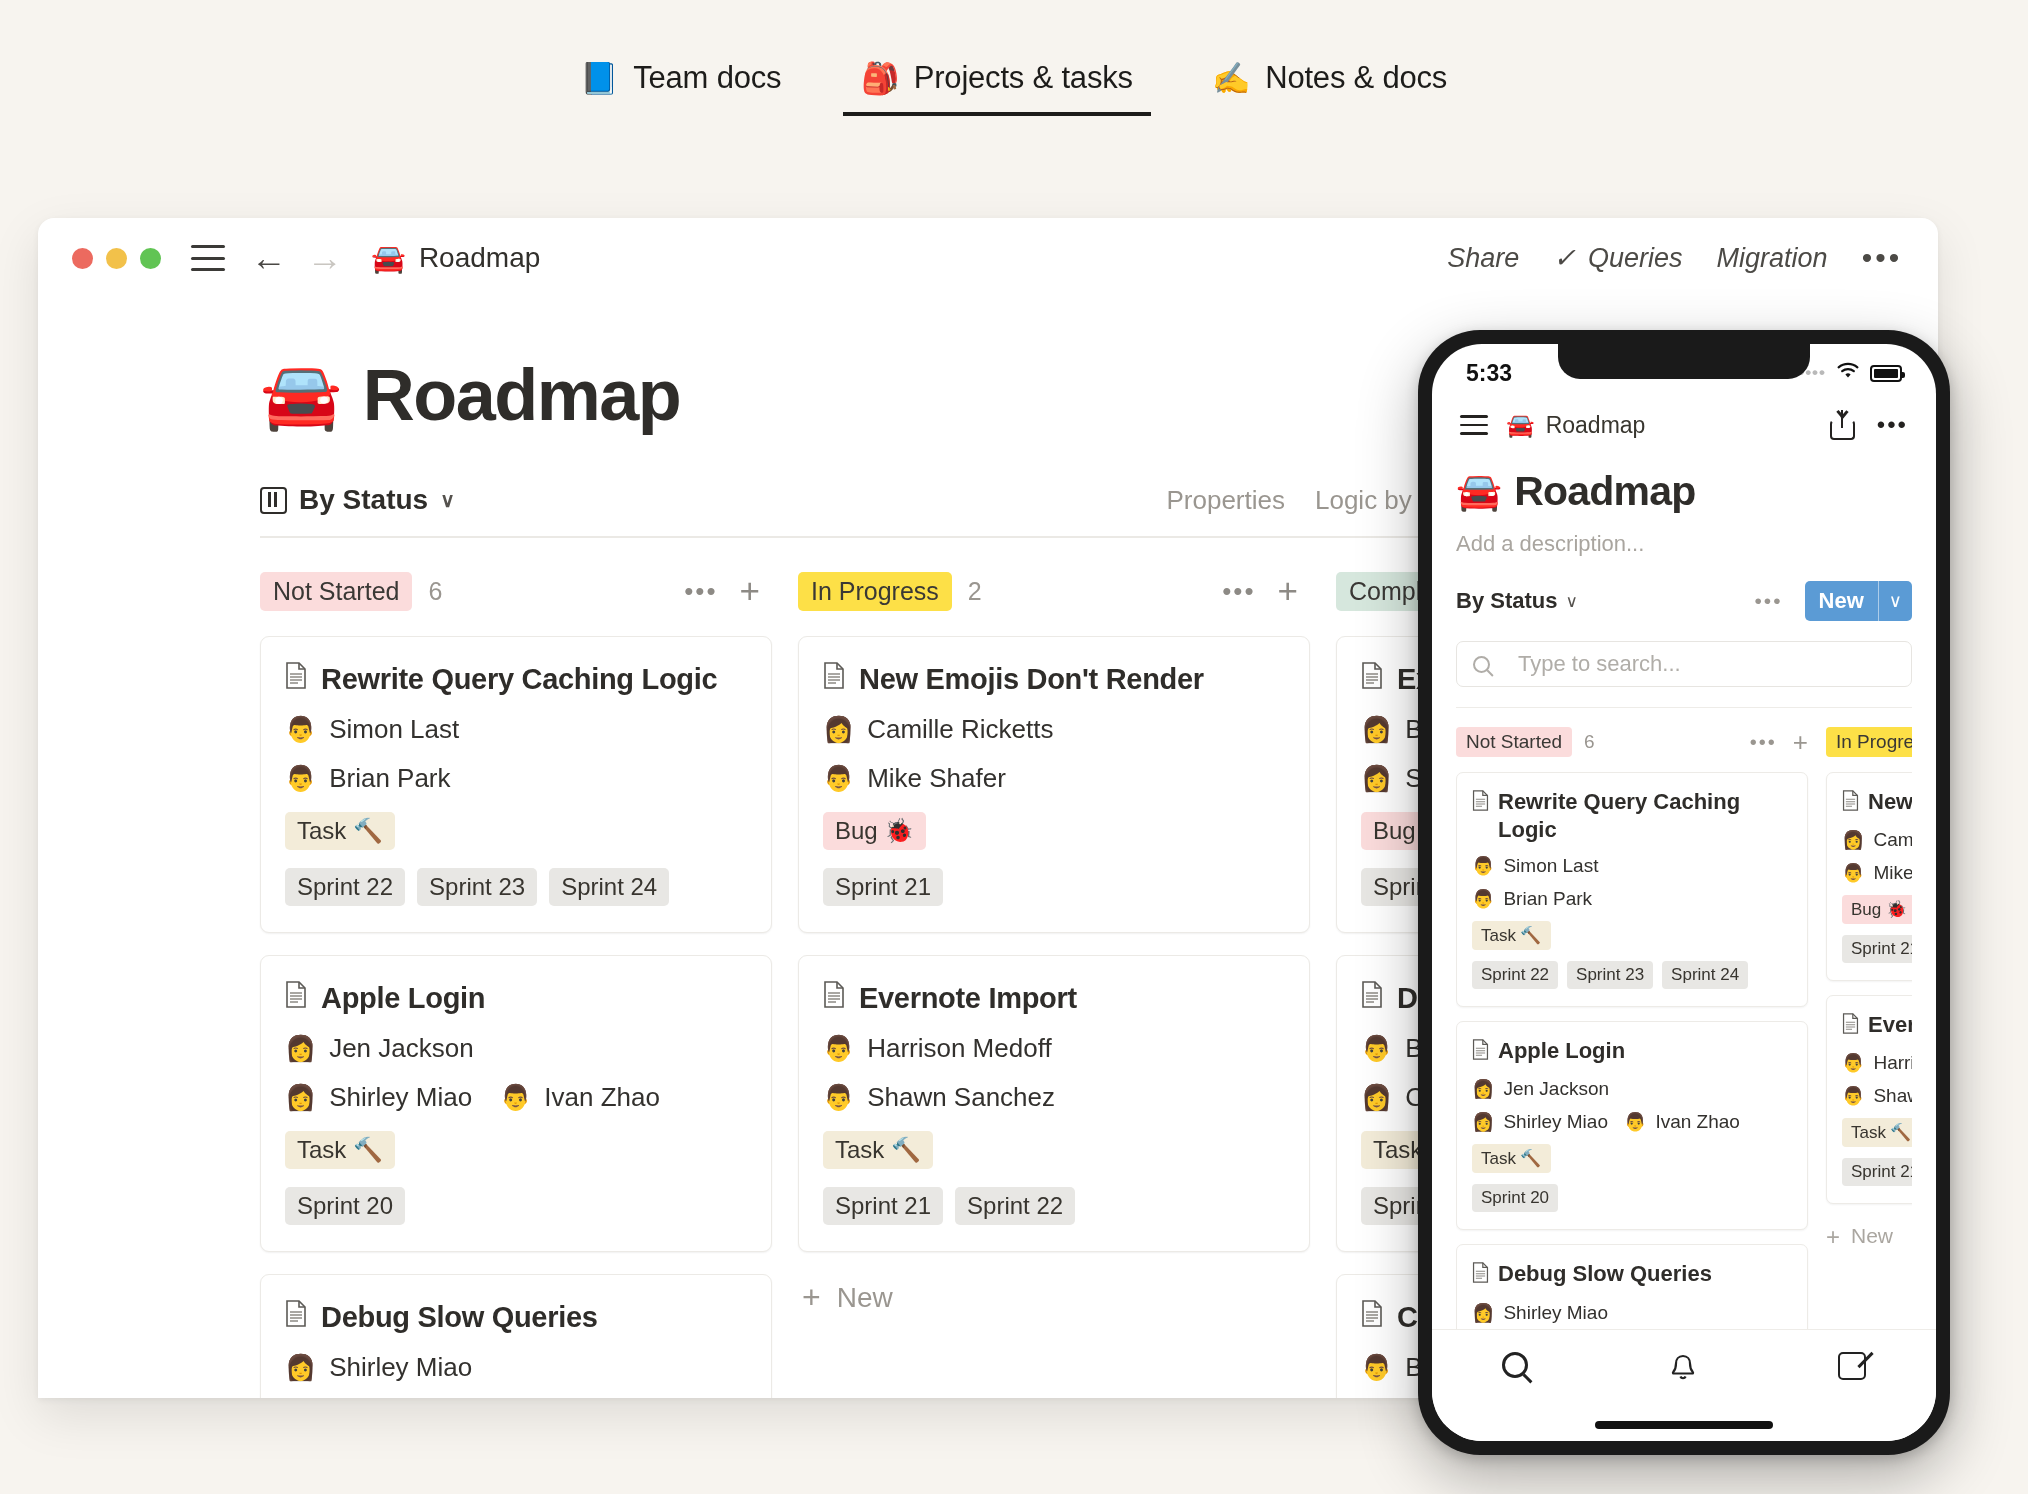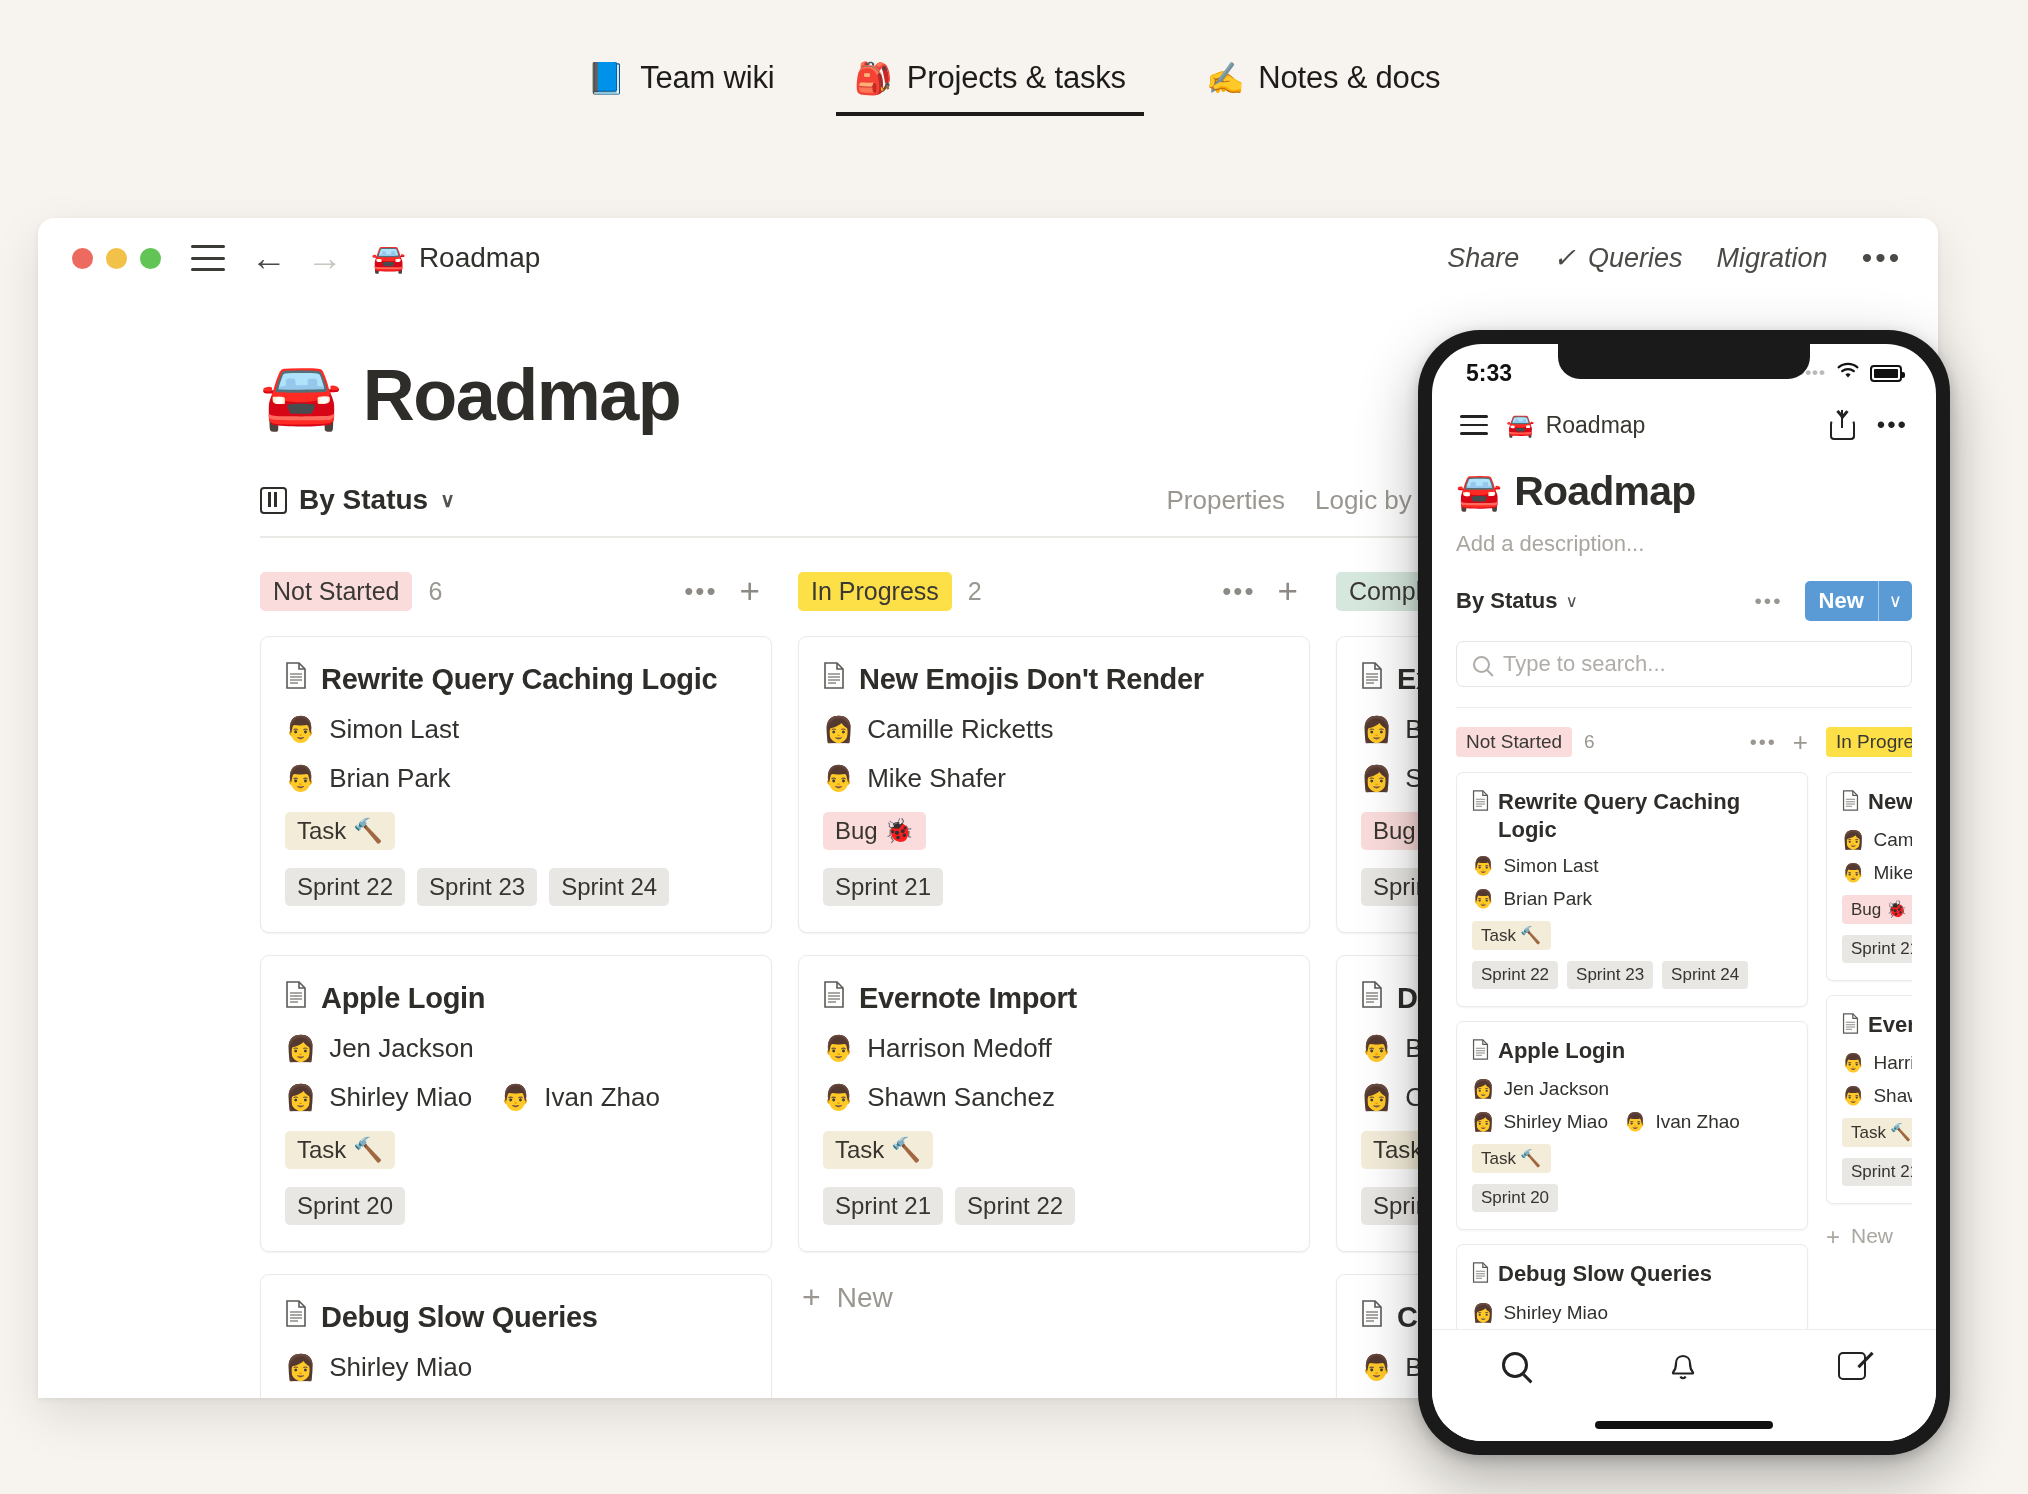--- a/index.html
+++ b/index.html
@@ -159,21 +159,21 @@
   .ph-view .chev { font-size: 17px; font-weight: normal; }
   .ph-tb-right { margin-left: auto; display: flex; align-items: center; gap: 22px; }
   .ph-tb-dots { font-size: 21px; letter-spacing: 2px; line-height:.5; color: #9a9690; cursor:pointer; }
   .new-btn { display: flex; align-items: stretch; background: #5b9bd5; border-radius: 5px; overflow: hidden; cursor: pointer; }
   .new-btn .lbl { color: #fff; font-size: 22px; font-weight: bold; padding: 7px 14px; }
   .new-btn .sep { width: 1px; background: rgba(255,255,255,.5); }
   .new-btn .cv { color: #fff; font-size: 18px; padding: 7px 10px; display:flex; align-items:center; }
 
   .ph-search {
     margin-top: 20px; height: 46px; border: 1.6px solid #e7e5e1; border-radius: 7px;
-    display: flex; align-items: center; gap: 13px; padding: 0 16px;
+    display: flex; align-items: center; gap: 28px; padding: 0 16px;
   }
   .ph-search .mag2 { width: 17px; height: 17px; border: 2.4px solid #b0ada8; border-radius: 50%; position: relative; flex:0 0 auto;}
   .ph-search .mag2::after { content:""; position:absolute; width:2.4px; height:8px; background:#b0ada8; right:-3px; bottom:-6px; transform: rotate(-45deg); }
   .ph-search .ph { font-size: 22px; color: #b0ada8; }
 
   .ph-divider { margin-top: 20px; border-top: 1.6px solid #eeece8; }
   .ph-board { display: flex; gap: 18px; margin-top: 18px; }
   .ph-col { width: 352px; flex: 0 0 352px; }
   .ph-col-head { display: flex; align-items: center; height: 32px; }
   .ph-pill { font-size: 19px; padding: 4px 10px; border-radius: 4px; white-space: nowrap;}
@@ -209,21 +209,21 @@
   .clip { overflow: hidden; }
 </style>
 </head>
 <body>
 
 <div id="root">
 
   <div class="top-tabs">
     <div class="top-tab">
       <span class="emj">📘</span>
-      <span>Team wiki</span>
+      <span>Team docs</span>
     </div>
     <div class="top-tab active">
       <span class="emj">🎒</span>
       <span>Projects &amp; tasks</span>
     </div>
     <div class="top-tab">
       <span class="emj">✍️</span>
       <span>Notes &amp; docs</span>
     </div>
   </div>

